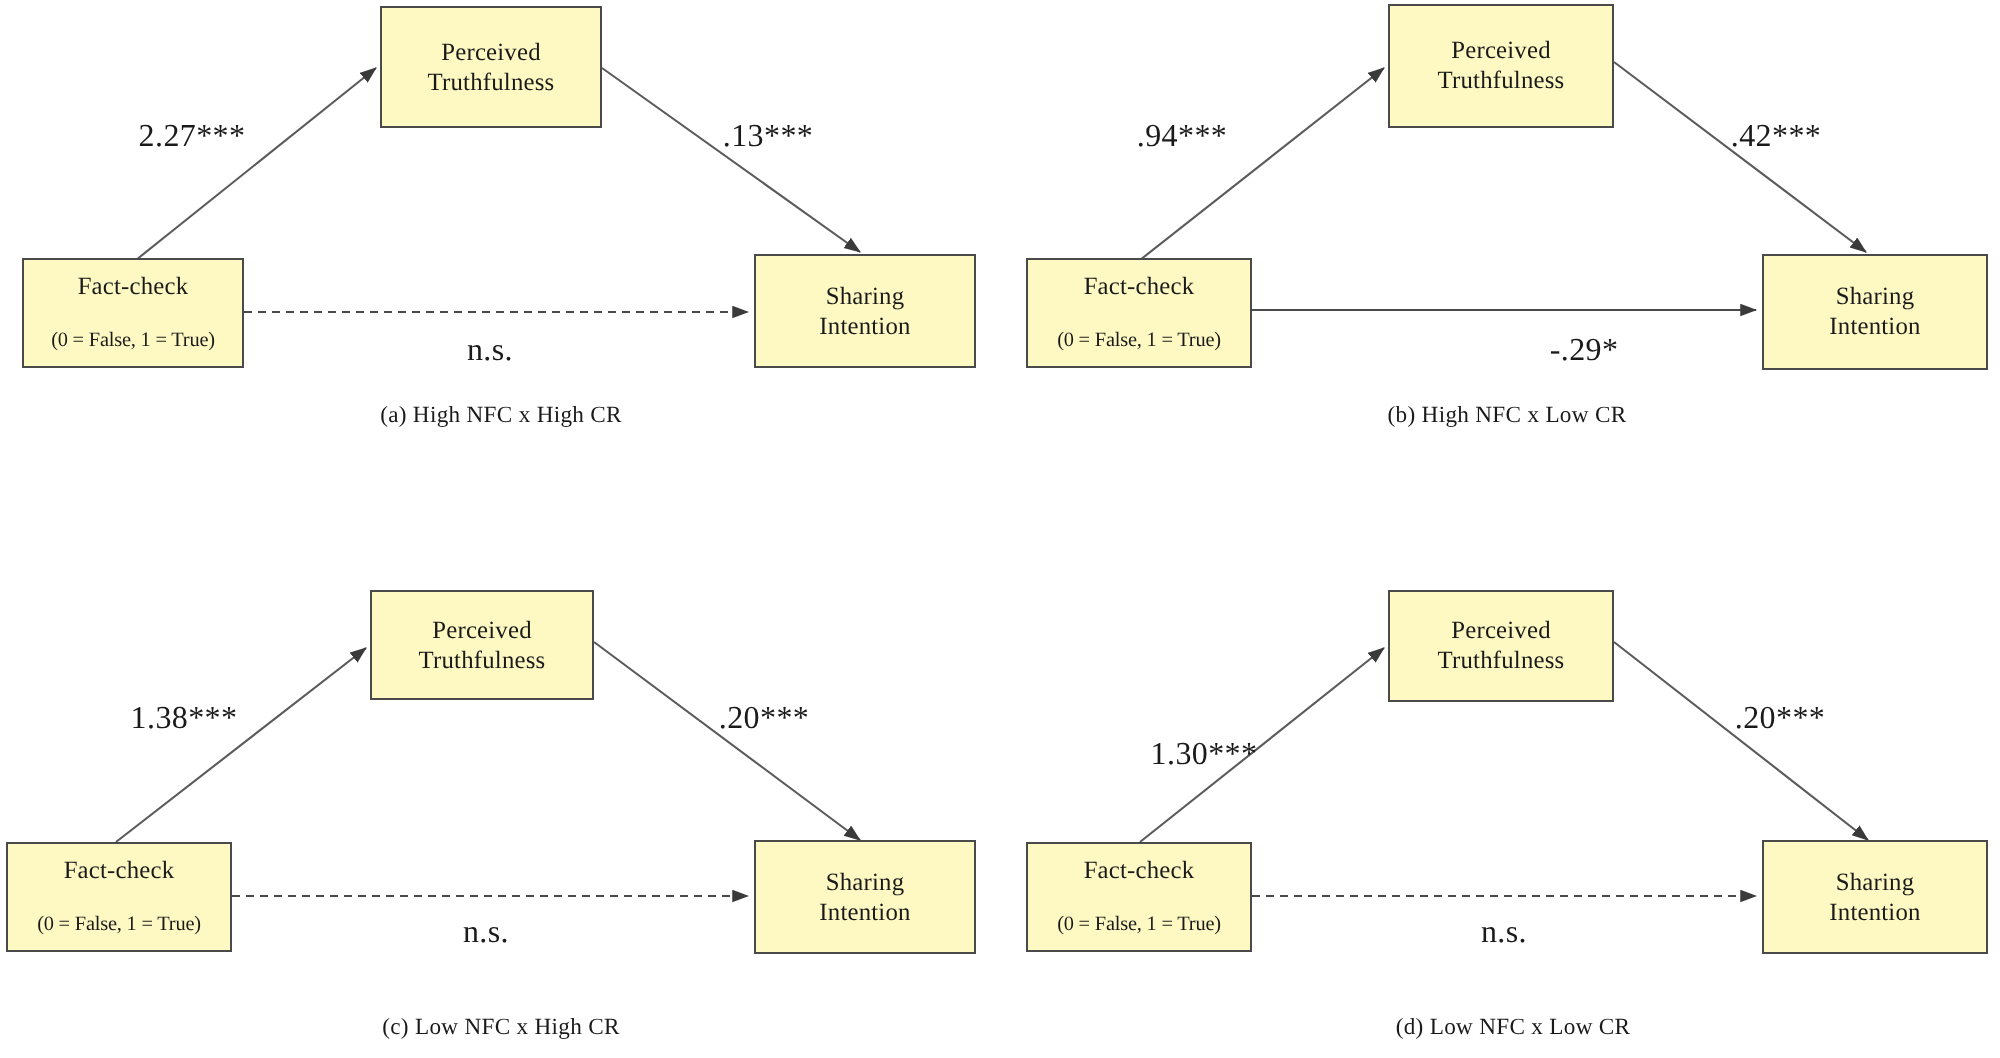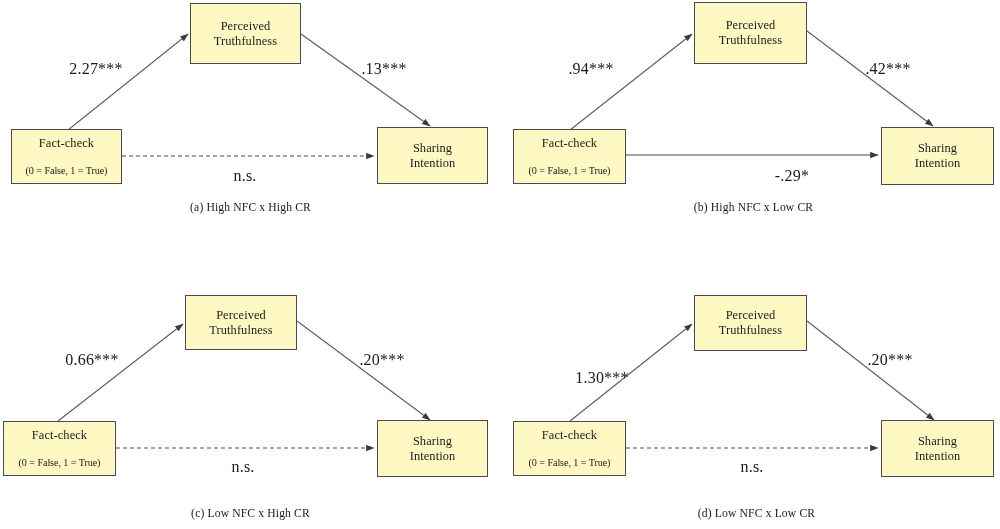--- a/index.html
+++ b/index.html
@@ -190,21 +190,21 @@
     <div class="node-box" style="left:3px; top:156px; width:113px; height:55px;">
       <span class="node-title">Fact-check</span>
       <span class="node-sub">(0 = False, 1 = True)</span>
     </div>
 
     <div class="node-box" style="left:377px; top:155px; width:111px; height:57px;">
       <span class="node-title">Sharing</span>
       <span class="node-title">Intention</span>
     </div>
 
-    <div class="path-label" style="left:92px; top:95px;">0.66***</div>
+    <div class="path-label" style="left:92px; top:95px;">1.38***</div>
     <div class="path-label" style="left:382px; top:95px;">.20***</div>
     <div class="path-label" style="left:243px; top:202px;">n.s.</div>
 
     <div class="caption" style="left:245px; top:242px;">(c) Low NFC x High CR</div>
   </div>
 
   <div class="panel panel-d">
     <svg viewBox="0 0 500 264">
       <defs>
         <marker id="arrD1" markerWidth="9" markerHeight="9" refX="7.5" refY="3" orient="auto" markerUnits="strokeWidth">

